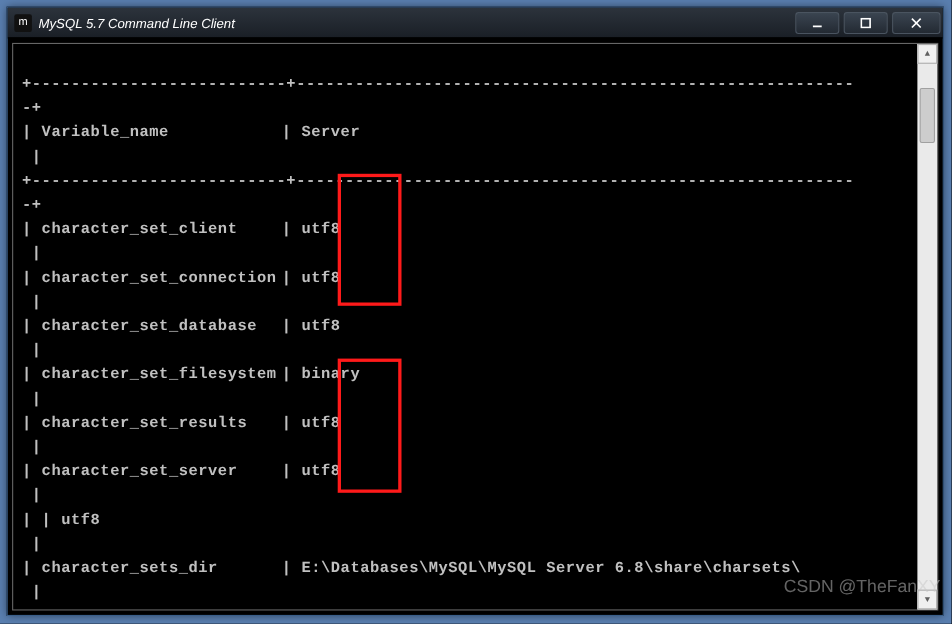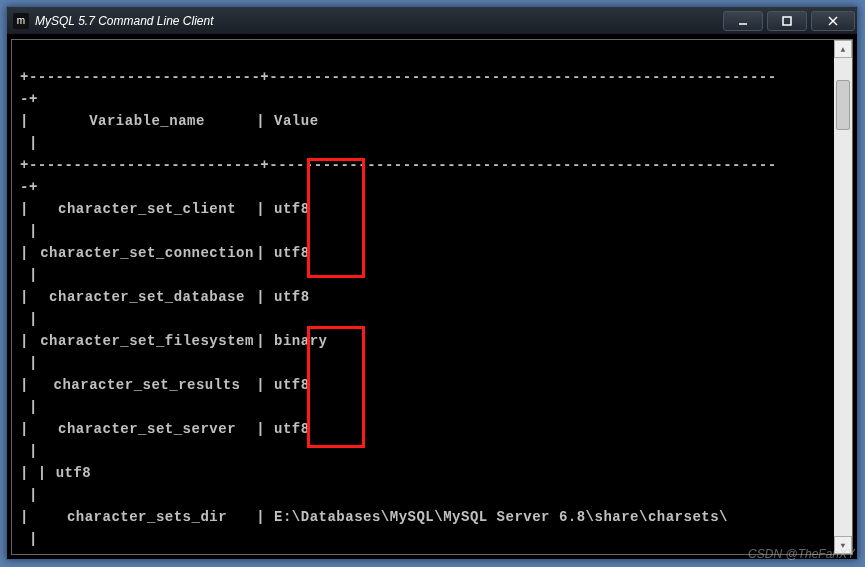--- a/index.html
+++ b/index.html
@@ -102,30 +102,29 @@
     border-radius: 2px;
     cursor: pointer;
   }
   .hl {
     position: absolute;
     border: 3px solid #ff1a1a;
     pointer-events: none;
   }
   .watermark {
     position: absolute;
-    right: 10px; bottom: 6px;
+    right: 10px; bottom: 24px;
     color: rgba(200,200,200,0.5);
     font-family: Arial, sans-serif;
-    font-size: 12px;
-    font-style: italic;
+    font-size: 16px;
     pointer-events: none;
   }
   .row { display: flex; }
   .sep { color: #c0c0c0; }
-  .col1 { display: inline-block; width: 26ch; text-align: center; }
+  .col1 { display: inline-block; width: 26ch; }
   .col2 { display: inline-block; }
 </style>
 </head>
 <body>
 
 <div class="window">
   <div class="titlebar">
     <span class="icon">m</span>
     <span class="title">MySQL 5.7 Command Line Client</span>
     <div class="winbtns">
@@ -145,21 +144,21 @@
             <line x1="9" y1="1" x2="1" y2="9"></line>
           </svg>
       </div>
     </div>
   </div>
 
   <div class="client">
     <div class="scrollarea">
 <span>+--------------------------+---------------------------------------------------------</span>
 <span>-+</span>
-<span class="row"><span class="sep">|</span><span> </span><span class="col1">Variable_name</span><span class="sep">|</span><span> </span><span class="col2">Value</span></span><span> |</span>
+<span class="row"><span class="sep">|</span><span> </span><span class="col1">Variable_name</span><span class="sep">|</span><span> </span><span class="col2">Server</span></span><span> |</span>
 <span>+--------------------------+---------------------------------------------------------</span>
 <span>-+</span>
 <span class="row"><span class="sep">|</span><span> </span><span class="col1">character_set_client</span><span class="sep">|</span><span> </span><span class="col2">utf8</span></span><span> |</span>
 <span class="row"><span class="sep">|</span><span> </span><span class="col1">character_set_connection</span><span class="sep">|</span><span> </span><span class="col2">utf8</span></span><span> |</span>
 <span class="row"><span class="sep">|</span><span> </span><span class="col1">character_set_database</span><span class="sep">|</span><span> </span><span class="col2">utf8</span></span><span> |</span>
 <span class="row"><span class="sep">|</span><span> </span><span class="col1">character_set_filesystem</span><span class="sep">|</span><span> </span><span class="col2">binary</span></span><span> |</span>
 <span class="row"><span class="sep">|</span><span> </span><span class="col1">character_set_results</span><span class="sep">|</span><span> </span><span class="col2">utf8</span></span><span> |</span>
 <span class="row"><span class="sep">|</span><span> </span><span class="col1">character_set_server</span><span class="sep">|</span><span> </span><span class="col2">utf8</span></span><span> |</span>
 <span class="row"><span class="sep">|</span><span> </span><span class="sep">|</span><span> </span><span class="col2">utf8</span></span><span> |</span>
 <span class="row"><span class="sep">|</span><span> </span><span class="col1">character_sets_dir</span><span class="sep">|</span><span> </span><span class="col2">E:\Databases\MySQL\MySQL Server 6.8\share\charsets\</span></span><span> |</span>

